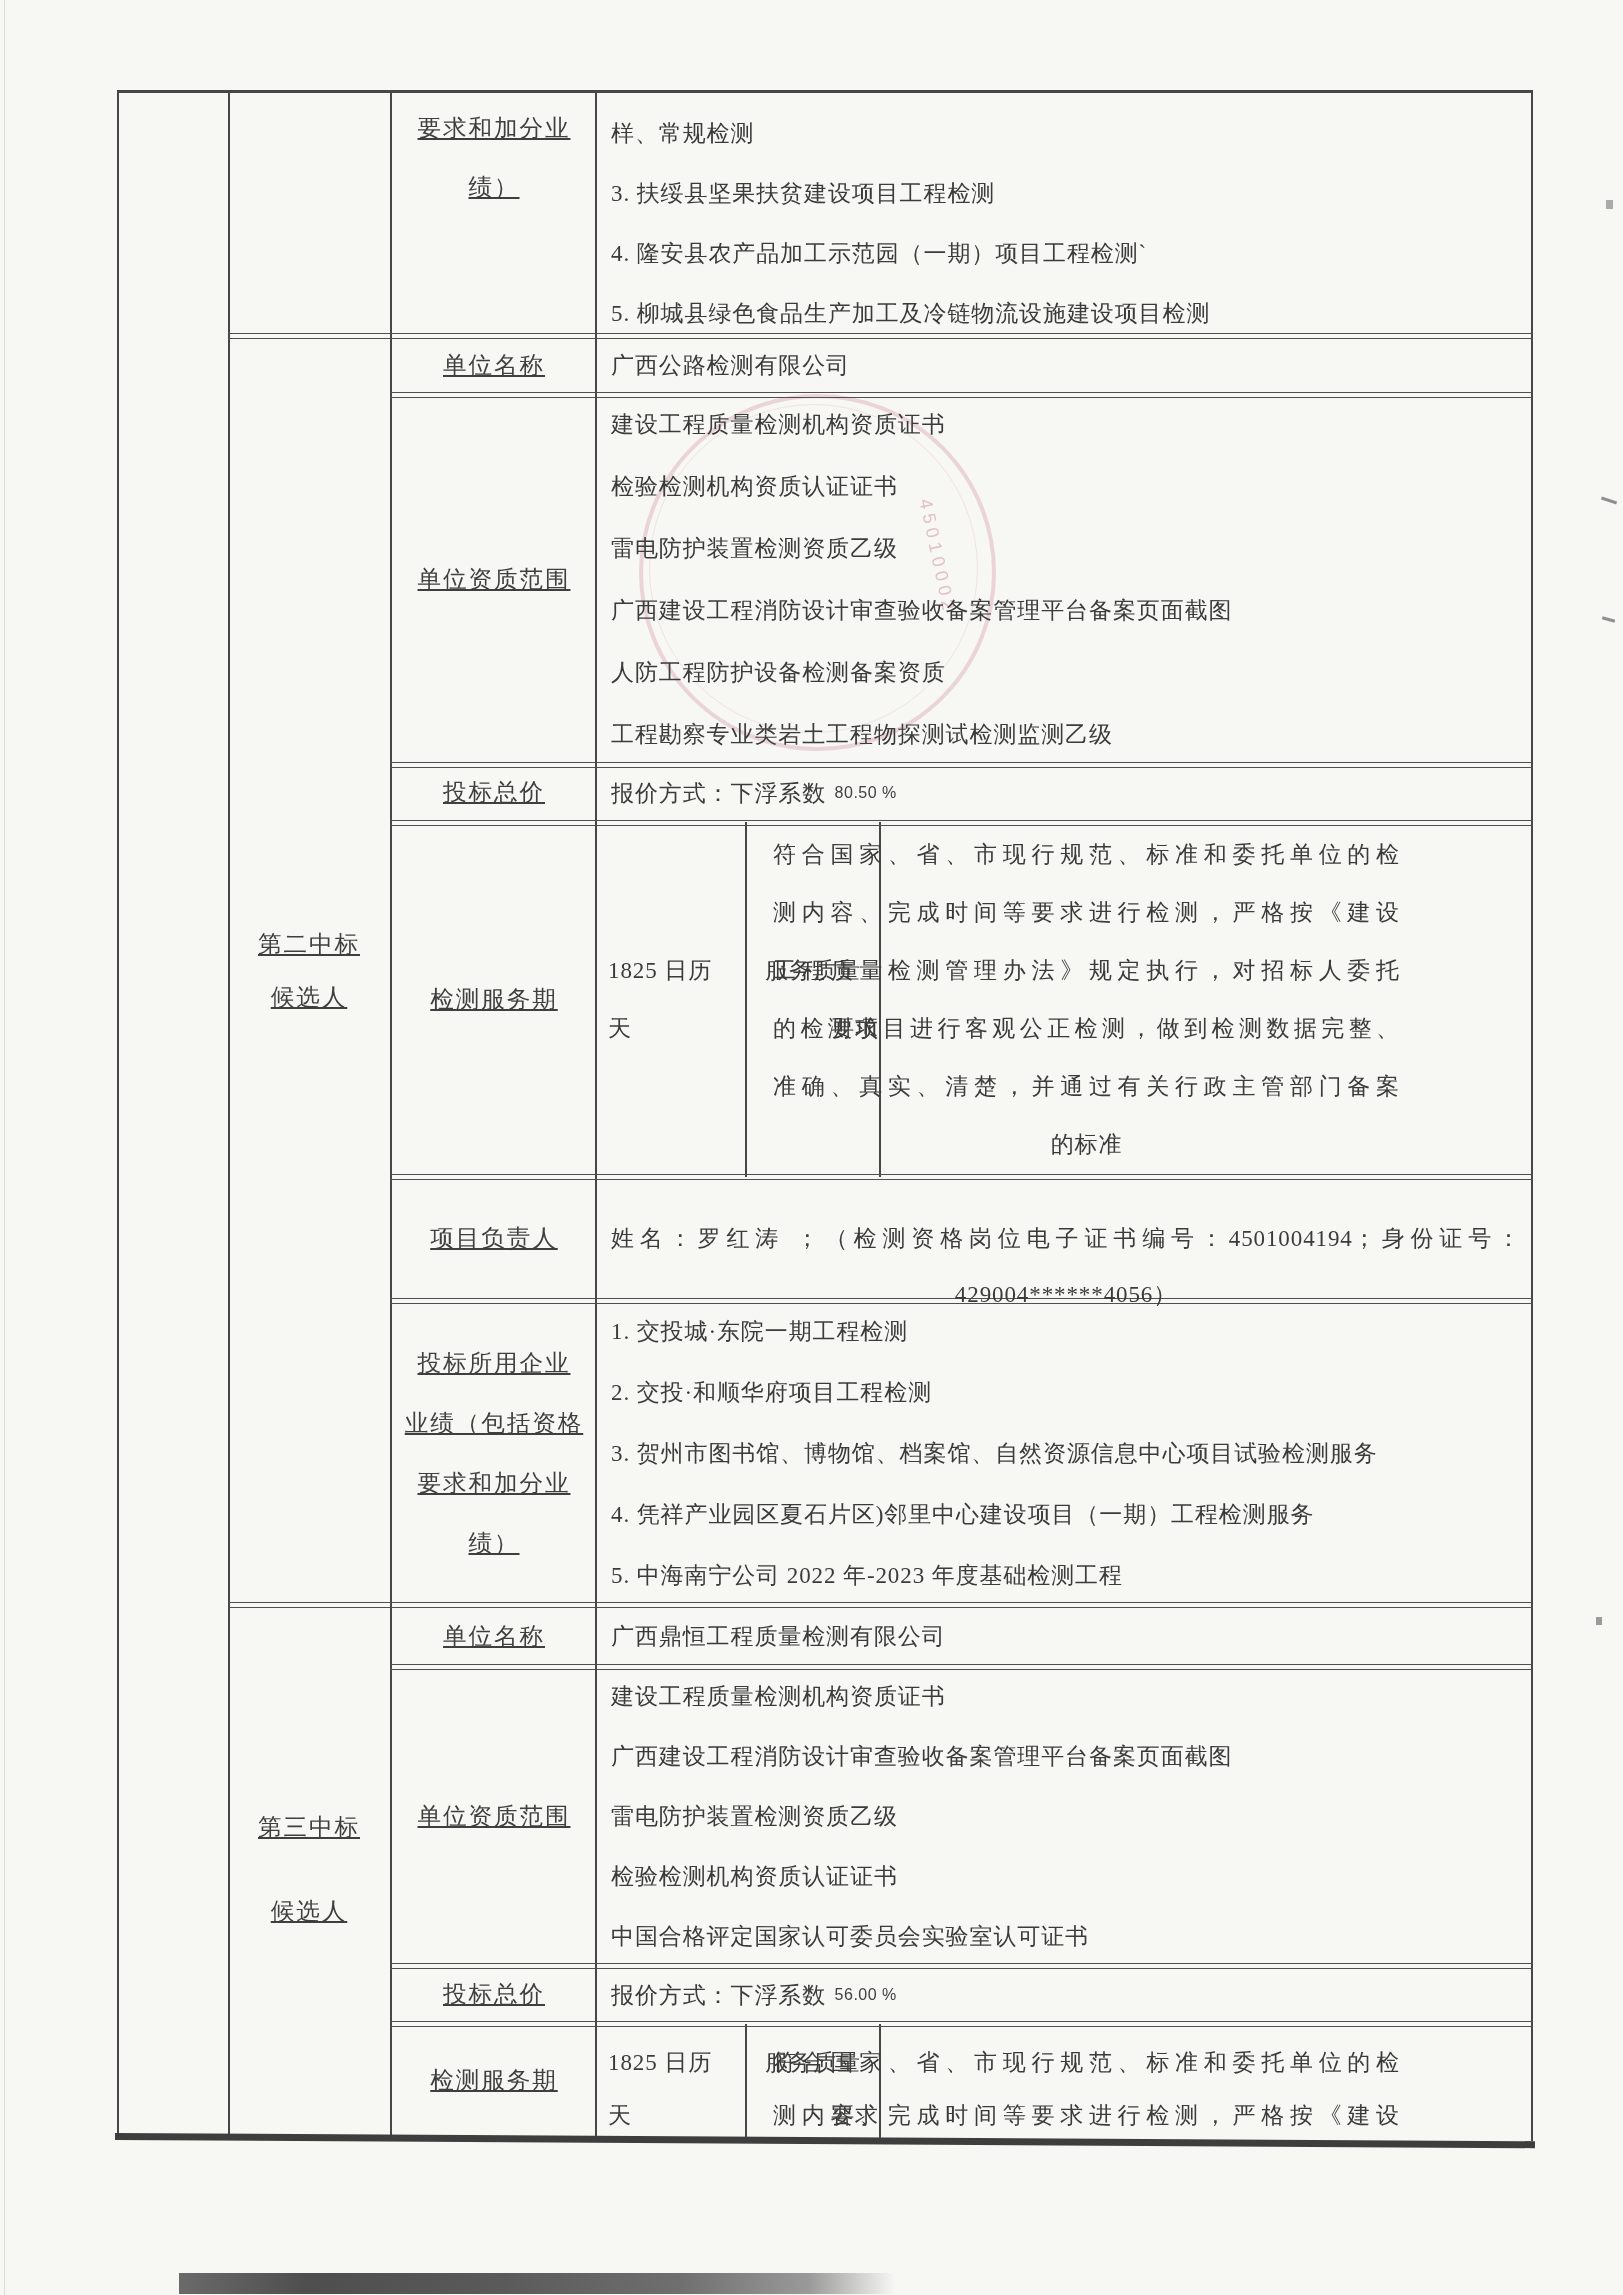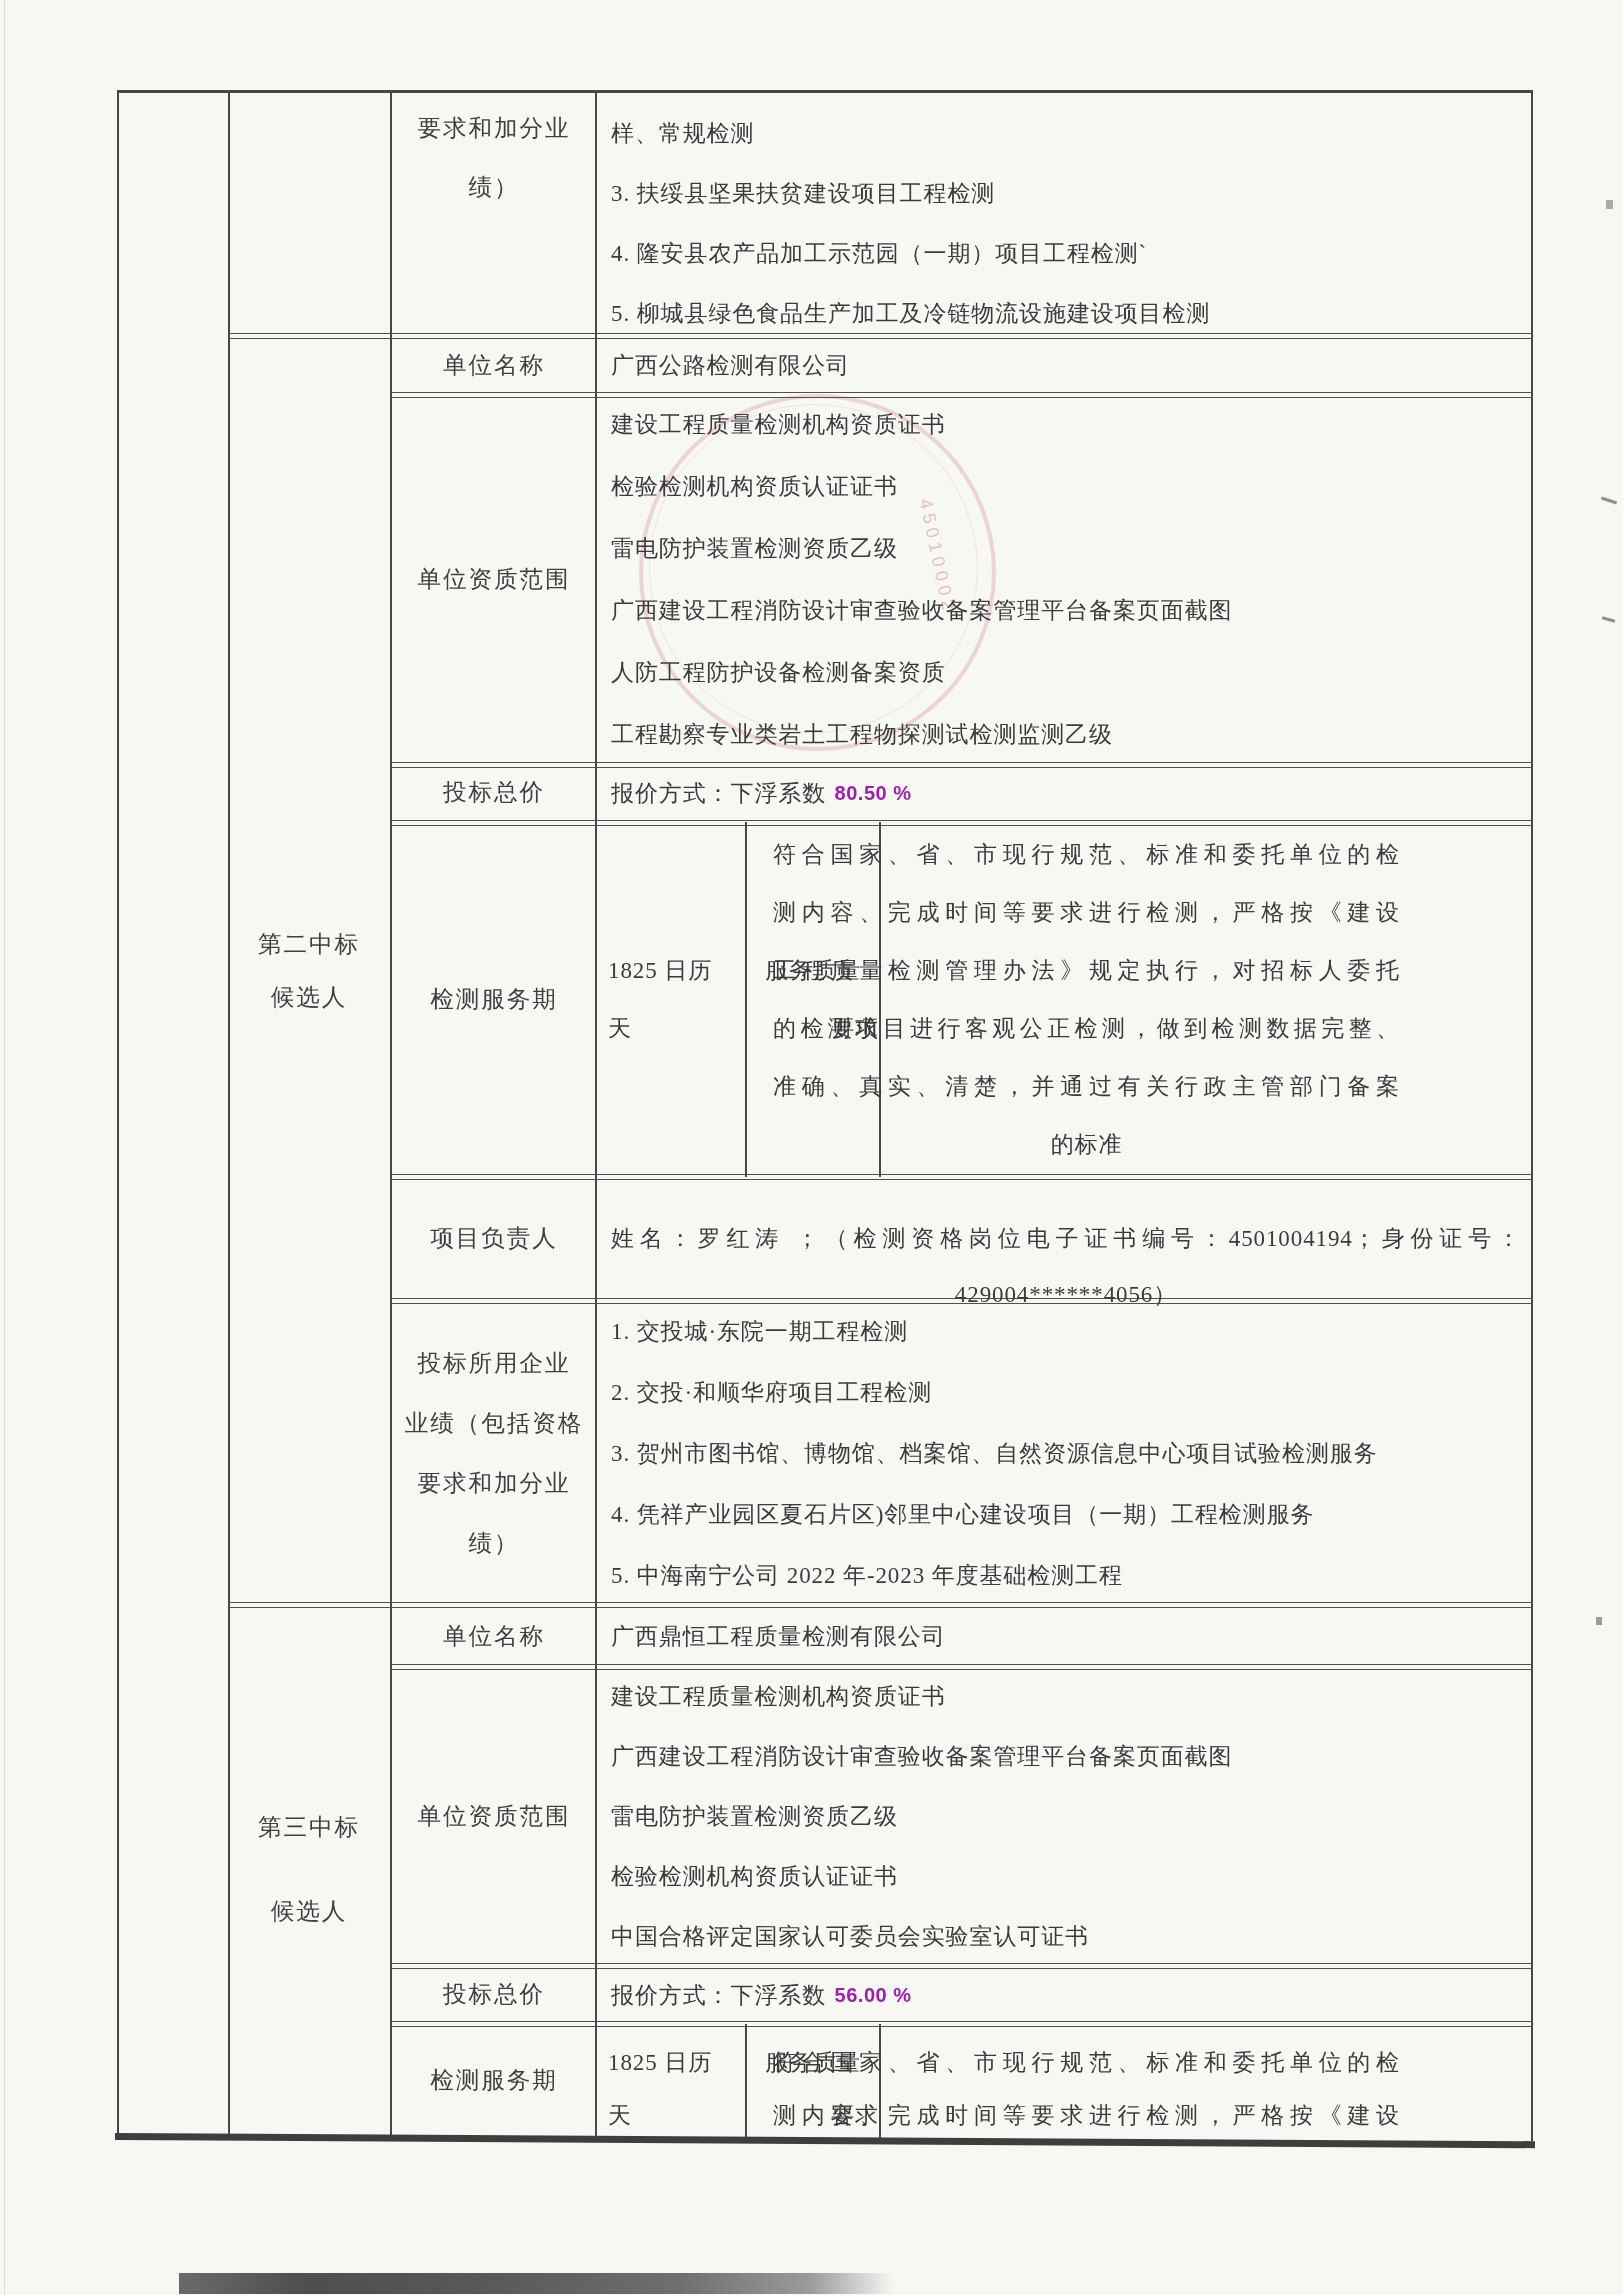--- a/index.html
+++ b/index.html
@@ -9,31 +9,31 @@
     font-family:"Liberation Serif","DejaVu Serif",serif;
     color:#3b3b3b;
   }
   
   .vline{position:absolute;width:2.4px;background:#474747;}
   .hline-top{position:absolute;height:2.8px;background:#474747;}
   .hdouble{position:absolute;height:6.1px;border-top:1.9px solid #4f4f4f;border-bottom:1.9px solid #4f4f4f;box-sizing:border-box;}
   .cutline{position:absolute;height:7px;background:#3e3e3e;transform:rotate(0.33deg);transform-origin:left center;}
   
   .txt{font-size:23px;letter-spacing:0.9px;line-height:1;white-space:nowrap;}
-  .lbl{font-size:23.6px;letter-spacing:1.9px;color:#3f3f3f;}
+  .lbl{font-size:23.6px;letter-spacing:1.9px;color:#3f3f3f;text-decoration:underline;}
   .cell{position:absolute;overflow:hidden;box-sizing:border-box;}
   .fcenter{display:flex;align-items:center;justify-content:center;text-align:right;}
   .fleft{display:flex;align-items:center;justify-content:flex-start;padding-left:14px;}
   .fcol{display:flex;flex-direction:column;justify-content:center;}
   .line{white-space:nowrap;}
   .jline{text-align:justify;text-align-last:justify;white-space:nowrap;}
   .lline{text-align:center;}
   .cline{text-align:center;}
   .rline{text-align:right;}
-  .num{font-family:"Liberation Sans","DejaVu Sans",sans-serif;font-weight:bold;color:#a21caf;font-size:20px;letter-spacing:0.5px;}
+  .num{font-family:"Liberation Sans","DejaVu Sans",sans-serif;font-weight:normal;color:#404040;font-size:16px;letter-spacing:0.5px;}
   
   .stamp-ring{position:absolute;left:639px;top:394px;width:349px;height:349px;border-radius:50%;
     border:4.2px solid rgba(191,77,103,0.20);}
   .stamp-ring-inner{position:absolute;left:649px;top:404px;width:327px;height:327px;border-radius:50%;
     border:1.4px solid rgba(191,77,103,0.12);}
   .stamp-num{position:absolute;left:935px;top:497px;color:rgba(180,60,90,0.30);
     font-size:18px;letter-spacing:4.7px;transform:rotate(78deg);transform-origin:left top;
     font-family:"Liberation Sans",sans-serif;}
   
   .page-edge{position:absolute;left:3.8px;top:0;width:1.4px;height:2295px;background:#dcdcdc;}

